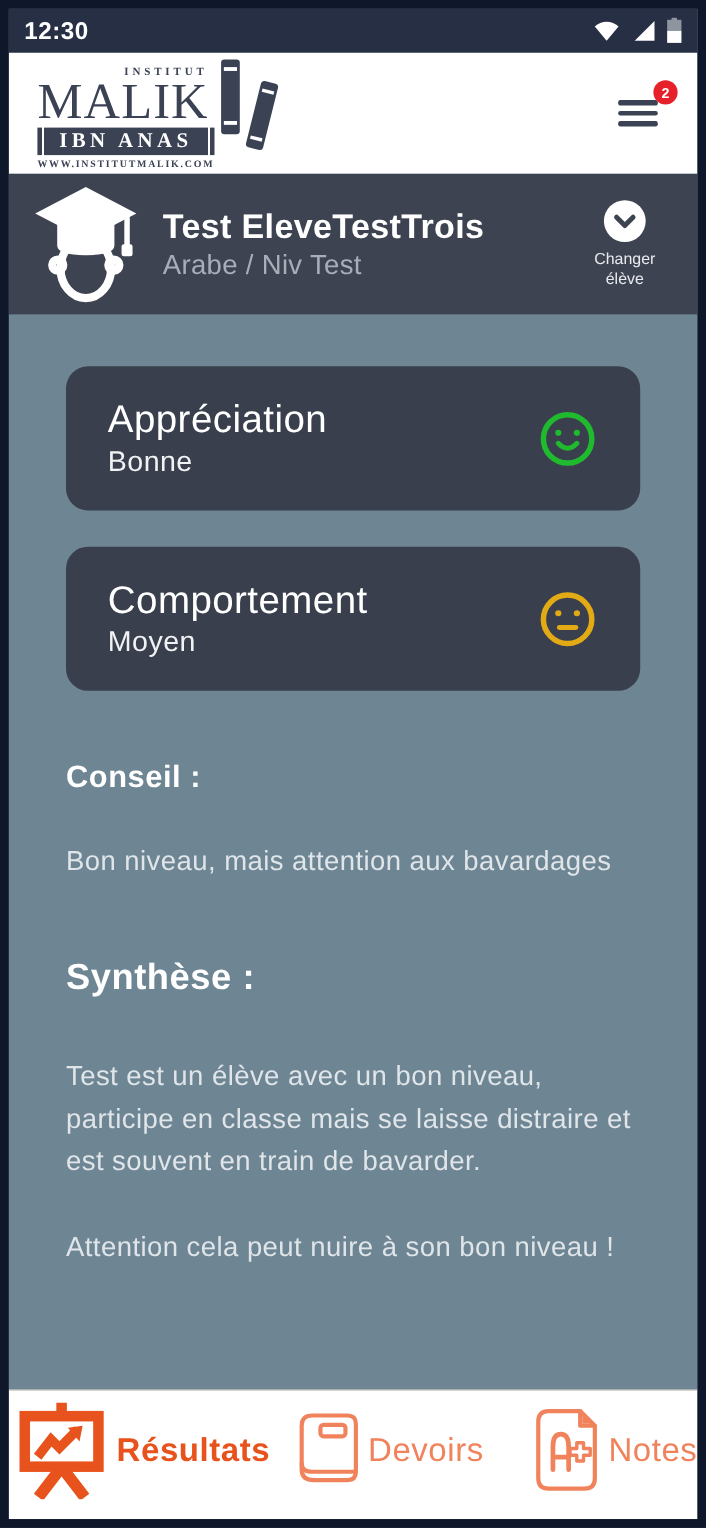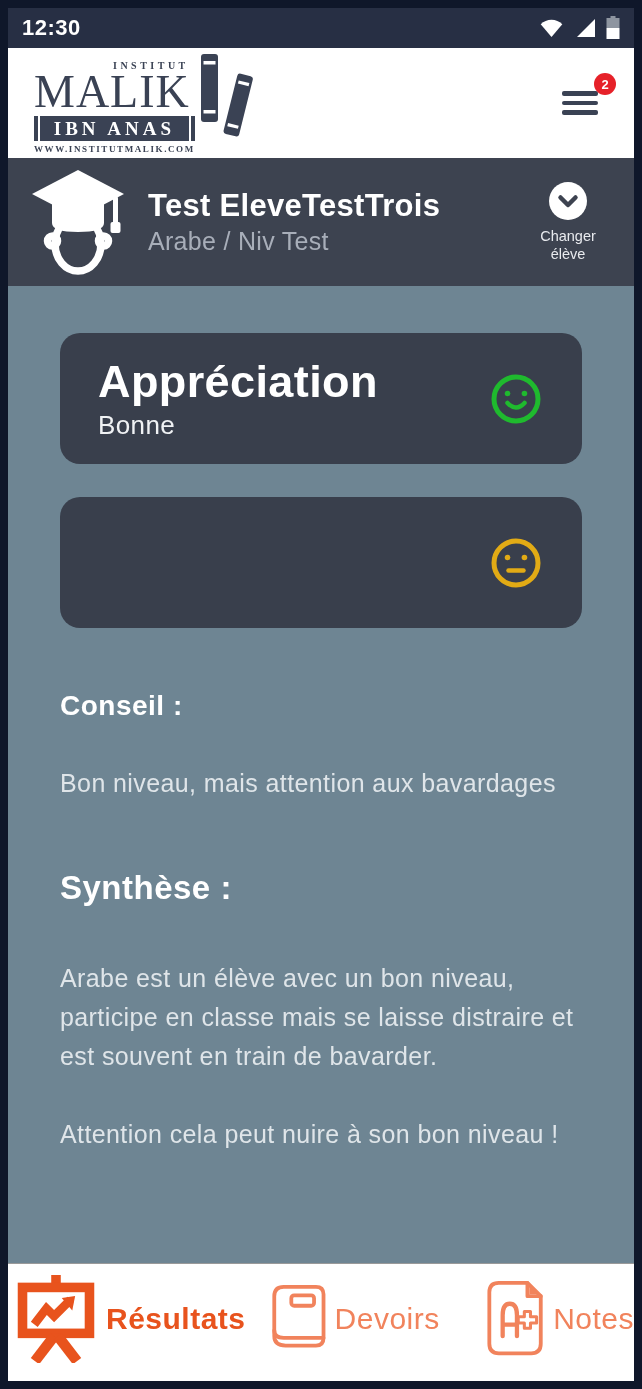--- a/index.html
+++ b/index.html
@@ -54,21 +54,21 @@
   .changer{margin-left:auto;display:flex;flex-direction:column;align-items:center;gap:6px;
            cursor:pointer;border:none;background:none;width:84px;}
   .changer-label{color:#e8eaee;font-size:14.5px;line-height:1.25;text-align:center;}
 
   
   .content{flex:1 1 auto;background:var(--content_bg);padding:47px 52px 0 52px;overflow:hidden;}
   .card{background:var(--card_bg);border-radius:20px;height:131px;display:flex;align-items:center;
         padding:0 38px;}
   .card + .card{margin-top:33px;}
   .card-texts{}
-  .card-title{color:var(--text_white);font-size:45px;font-weight:bold;letter-spacing:.4px;}
+  .card-title{color:var(--text_white);font-size:35px;font-weight:normal;letter-spacing:.4px;}
   .card-sub{color:#f0f2f4;font-size:26px;margin-top:2px;letter-spacing:.4px;}
   .card-mood{margin-left:auto;}
 
   .section-heading{color:var(--text_white);font-weight:bold;letter-spacing:.5px;}
   .h-conseil{font-size:28px;margin-top:62px;}
   .h-synthese{font-size:33px;margin-top:66px;}
   .para{color:var(--text_soft);font-size:25px;letter-spacing:.4px;line-height:39px;max-width:530px;}
   .p-conseil{margin-top:42px;}
   .p-syn1{margin-top:52px;}
   .p-syn2{margin-top:39px;}
@@ -171,35 +171,39 @@
         <g fill="none" stroke-linecap="round" stroke="#1fba2e">
           <circle r="22" stroke-width="5"></circle>
           <line x1="-8.5" y1="-5.5" x2="-8.4" y2="-5.5" stroke-width="5.5"></line>
           <line x1="8.5" y1="-5.5" x2="8.4" y2="-5.5" stroke-width="5.5"></line>
           <path d="M-8.5,4 Q0,13 8.5,4" stroke-width="4.5"></path>
         </g>
       </svg>
     </div>
 
     <div class="card">
+      <div class="card-texts">
+        <div class="card-title">Comportement</div>
+        <div class="card-sub">Moyen</div>
+      </div>
       <svg class="card-mood" width="56" height="56" viewBox="-28 -28 56 56">
         <g fill="none" stroke-linecap="round" stroke="#e2ab15">
           <circle r="22" stroke-width="5"></circle>
           <line x1="-8.5" y1="-5.5" x2="-8.4" y2="-5.5" stroke-width="5.5"></line>
           <line x1="8.5" y1="-5.5" x2="8.4" y2="-5.5" stroke-width="5.5"></line>
           <line x1="-7.5" y1="7.5" x2="7.5" y2="7.5" stroke-width="4.5"></line>
         </g>
       </svg>
     </div>
 
     <h2 class="section-heading h-conseil">Conseil :</h2>
     <p class="para p-conseil">Bon niveau, mais attention aux bavardages</p>
 
     <h2 class="section-heading h-synthese">Synthèse :</h2>
-    <p class="para p-syn1">Arabe est un élève avec un bon niveau, participe en classe mais se laisse distraire et est souvent en train de bavarder.</p>
+    <p class="para p-syn1">Test est un élève avec un bon niveau, participe en classe mais se laisse distraire et est souvent en train de bavarder.</p>
     <p class="para p-syn2">Attention cela peut nuire à son bon niveau !</p>
 
   </div>
 
   <nav class="bottom-nav">
 
     <button class="nav-item active">
       <svg width="96" height="88" viewBox="0 0 96 92">
         <g fill="#e8531d" stroke="#e8531d">
           <rect x="43" y="0" width="10" height="10" stroke="none"></rect>

